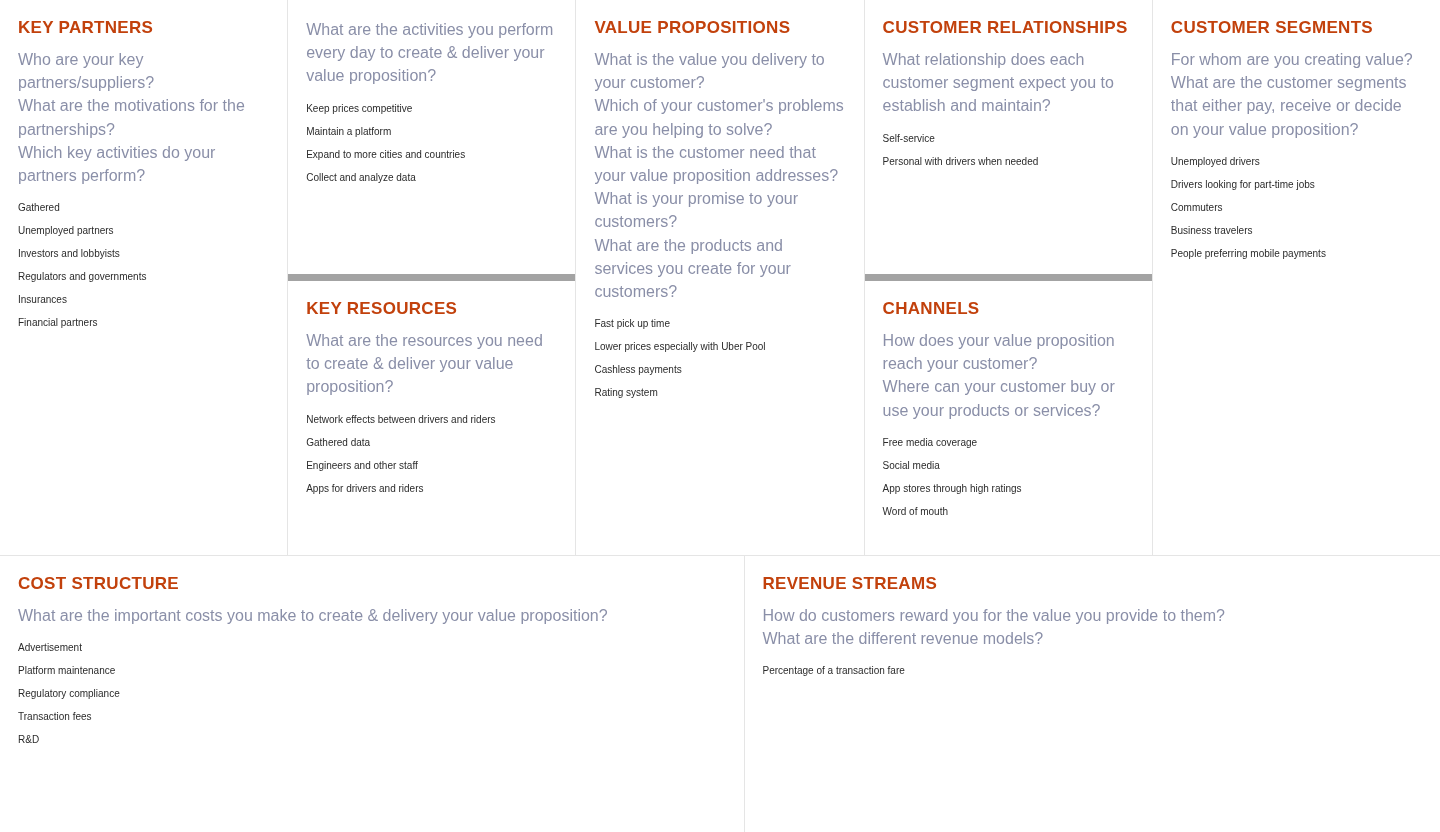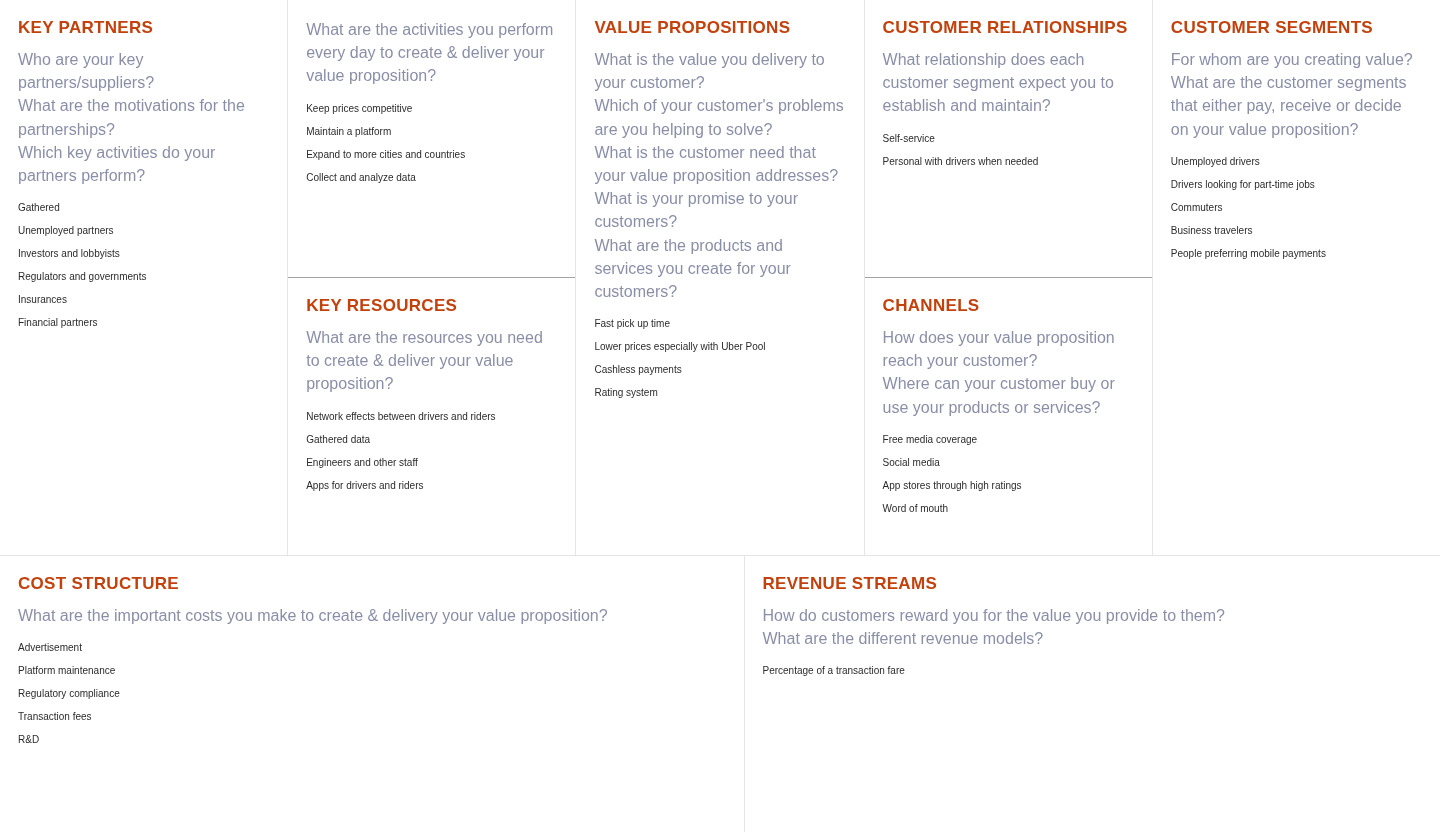--- a/index.html
+++ b/index.html
@@ -22,21 +22,21 @@
     border-bottom: 1px solid #e5e5e5;
   }
   .col {
     flex: 1 1 0;
     border-right: 1px solid #e5e5e5;
     display: flex;
     flex-direction: column;
   }
   .col:last-child { border-right: none; }
   .split { flex: 1 1 0; }
-  .split + .split { border-top: 1px solid #a3a3a3; }
+  .split + .split { border-top: 7px solid #a3a3a3; }
   .cell {
     padding: 18px 18px 14px 18px;
   }
   .bottom {
     display: flex;
     flex: 1 1 auto;
     gap: 48px;
   }
   .bottom .cell {
     flex: 1 1 0;

